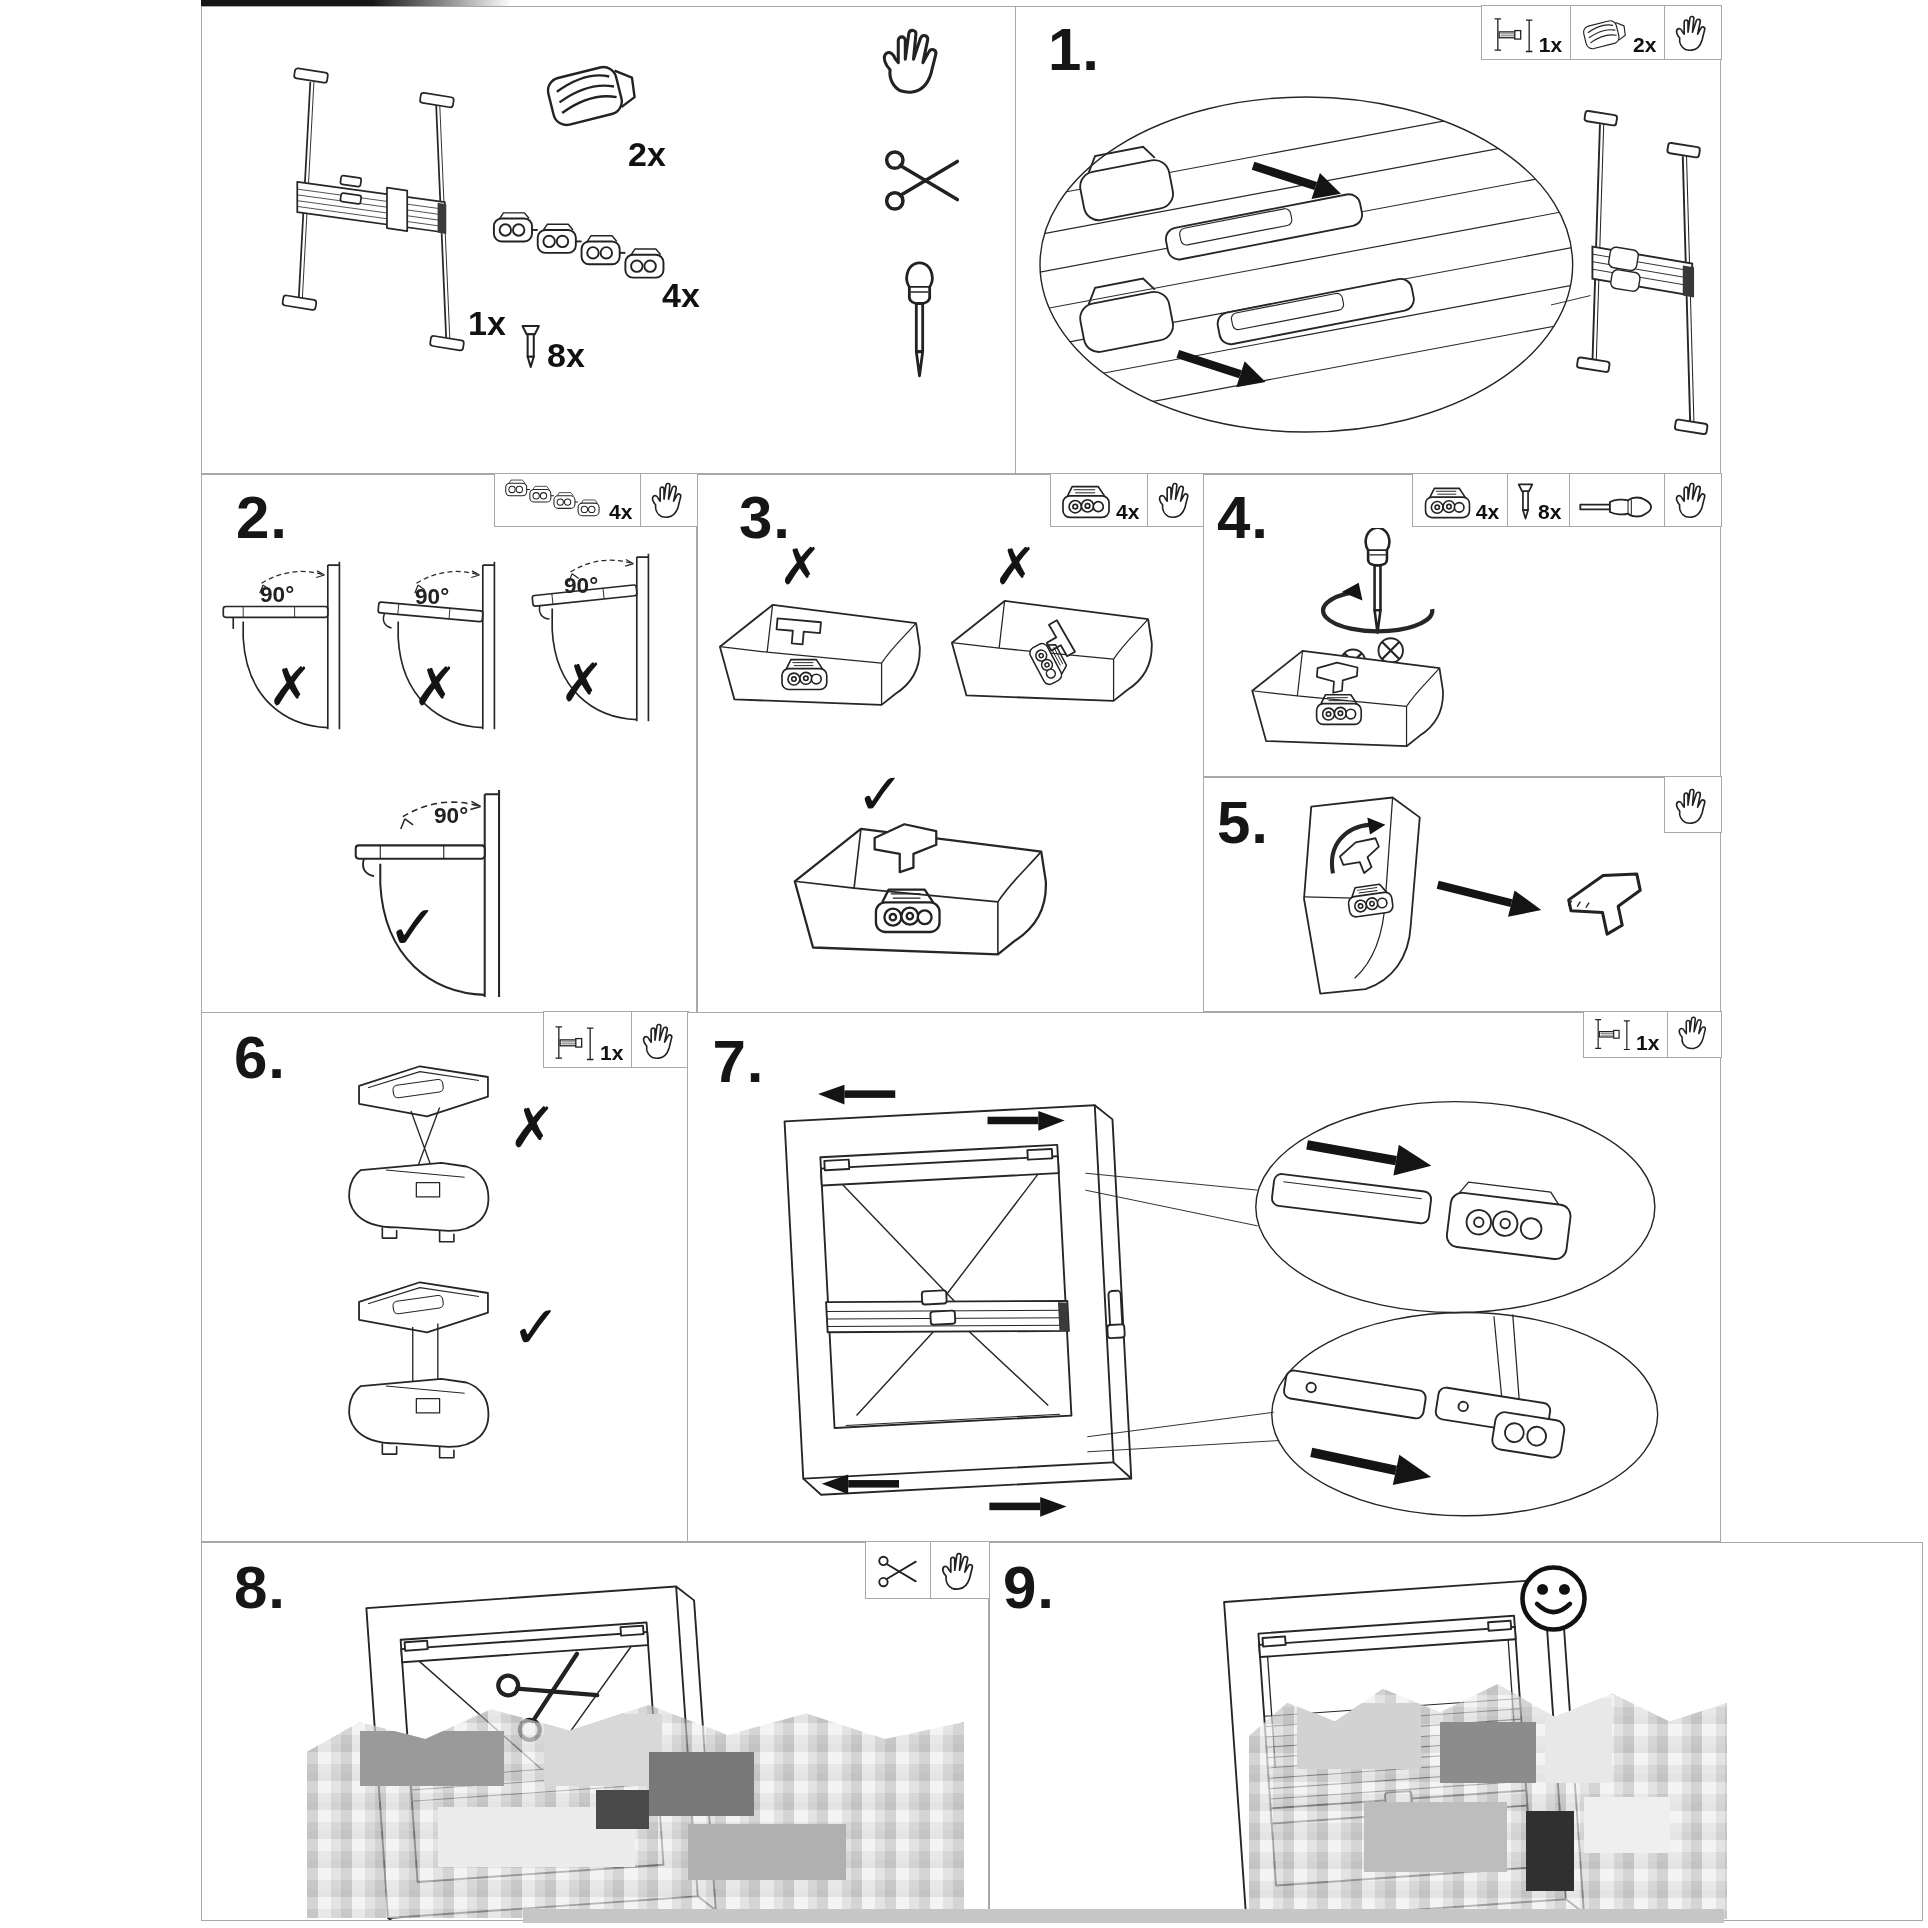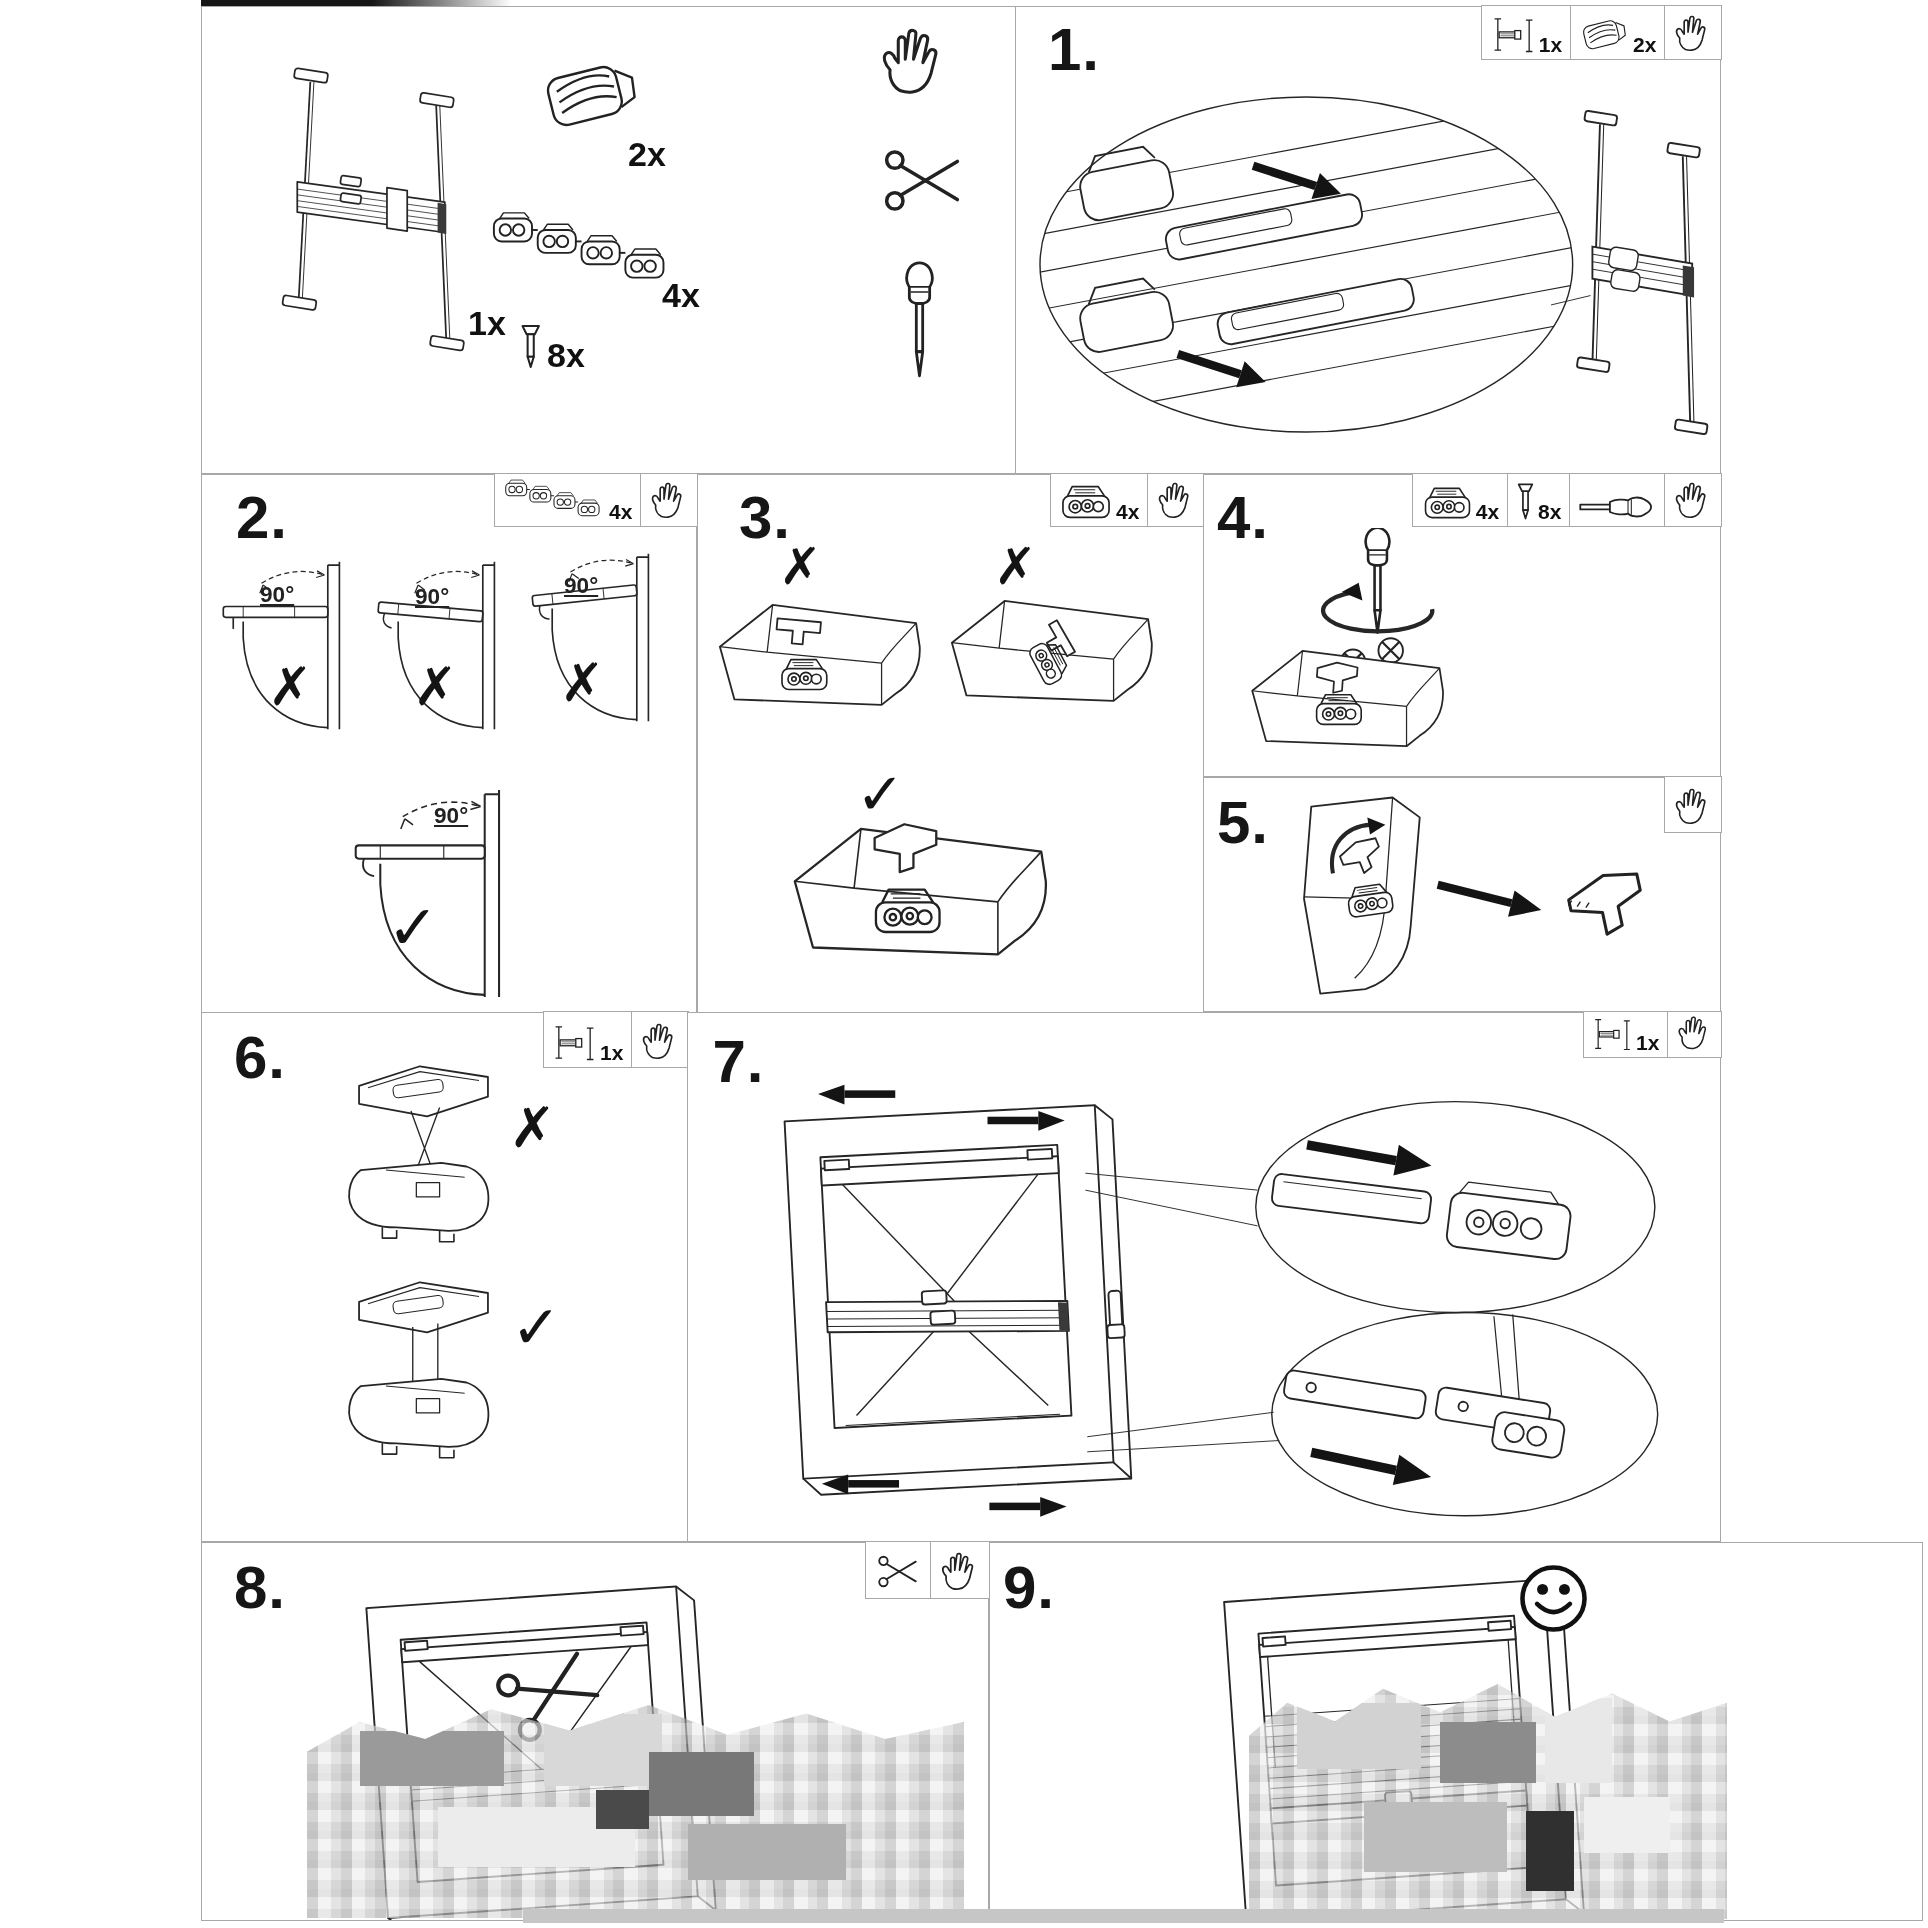--- a/index.html
+++ b/index.html
@@ -8,21 +8,21 @@
   .panel{position:absolute;border:1.9px solid #a8a8a8;background:#fff;box-sizing:border-box;}
   .stepnum{position:absolute;font-weight:800;font-size:60px;letter-spacing:0.9px;color:#161616;
            font-family:"Liberation Sans",sans-serif;line-height:1;}
   .hbox{position:absolute;top:-1.9px;right:-1.9px;display:flex;border:1.9px solid #a8a8a8;background:#fff;}
   .hcell{display:flex;align-items:flex-end;justify-content:center;padding:3.8px 7.5px;
          border-left:1.9px solid #a8a8a8;}
   .hcell:first-child{border-left:none;}
   .qty{font-weight:700;font-size:21px;color:#111;margin-left:1.9px;line-height:1;}
   .qtyBig{position:absolute;font-weight:700;font-size:34px;color:#111;line-height:1;}
   .mark{position:absolute;font-family:"DejaVu Sans",sans-serif;font-weight:700;color:#141414;line-height:1;}
-  .lbl90{position:absolute;font-weight:600;font-size:22.6px;color:#222;line-height:1;text-decoration:underline;}
+  .lbl90{position:absolute;font-weight:600;font-size:22.6px;color:#222;line-height:1;}
   .draw{position:absolute;}
   .glitch{position:absolute;background:
       repeating-linear-gradient(90deg, rgba(150,150,150,.38) 0 11.3px, rgba(235,235,235,.45) 11.3px 24.5px, rgba(190,190,190,.38) 24.5px 34px),
       repeating-linear-gradient(0deg, rgba(205,205,205,.5) 0 9.4px, rgba(246,246,246,.5) 9.4px 21px, rgba(170,170,170,.38) 21px 29px);
       clip-path:polygon(0 22%,8% 8%,18% 16%,28% 2%,40% 12%,52% 0,64% 14%,76% 4%,88% 16%,100% 8%,100% 100%,0 100%);}
   .gblock{position:absolute;}
   .band{position:absolute;background:#c6c6c6;}
   .smudge{position:absolute;background:linear-gradient(90deg,#161616 55%,#8a8a8a 78%,rgba(255,255,255,0));}
   svg{display:block;}
 </style>

